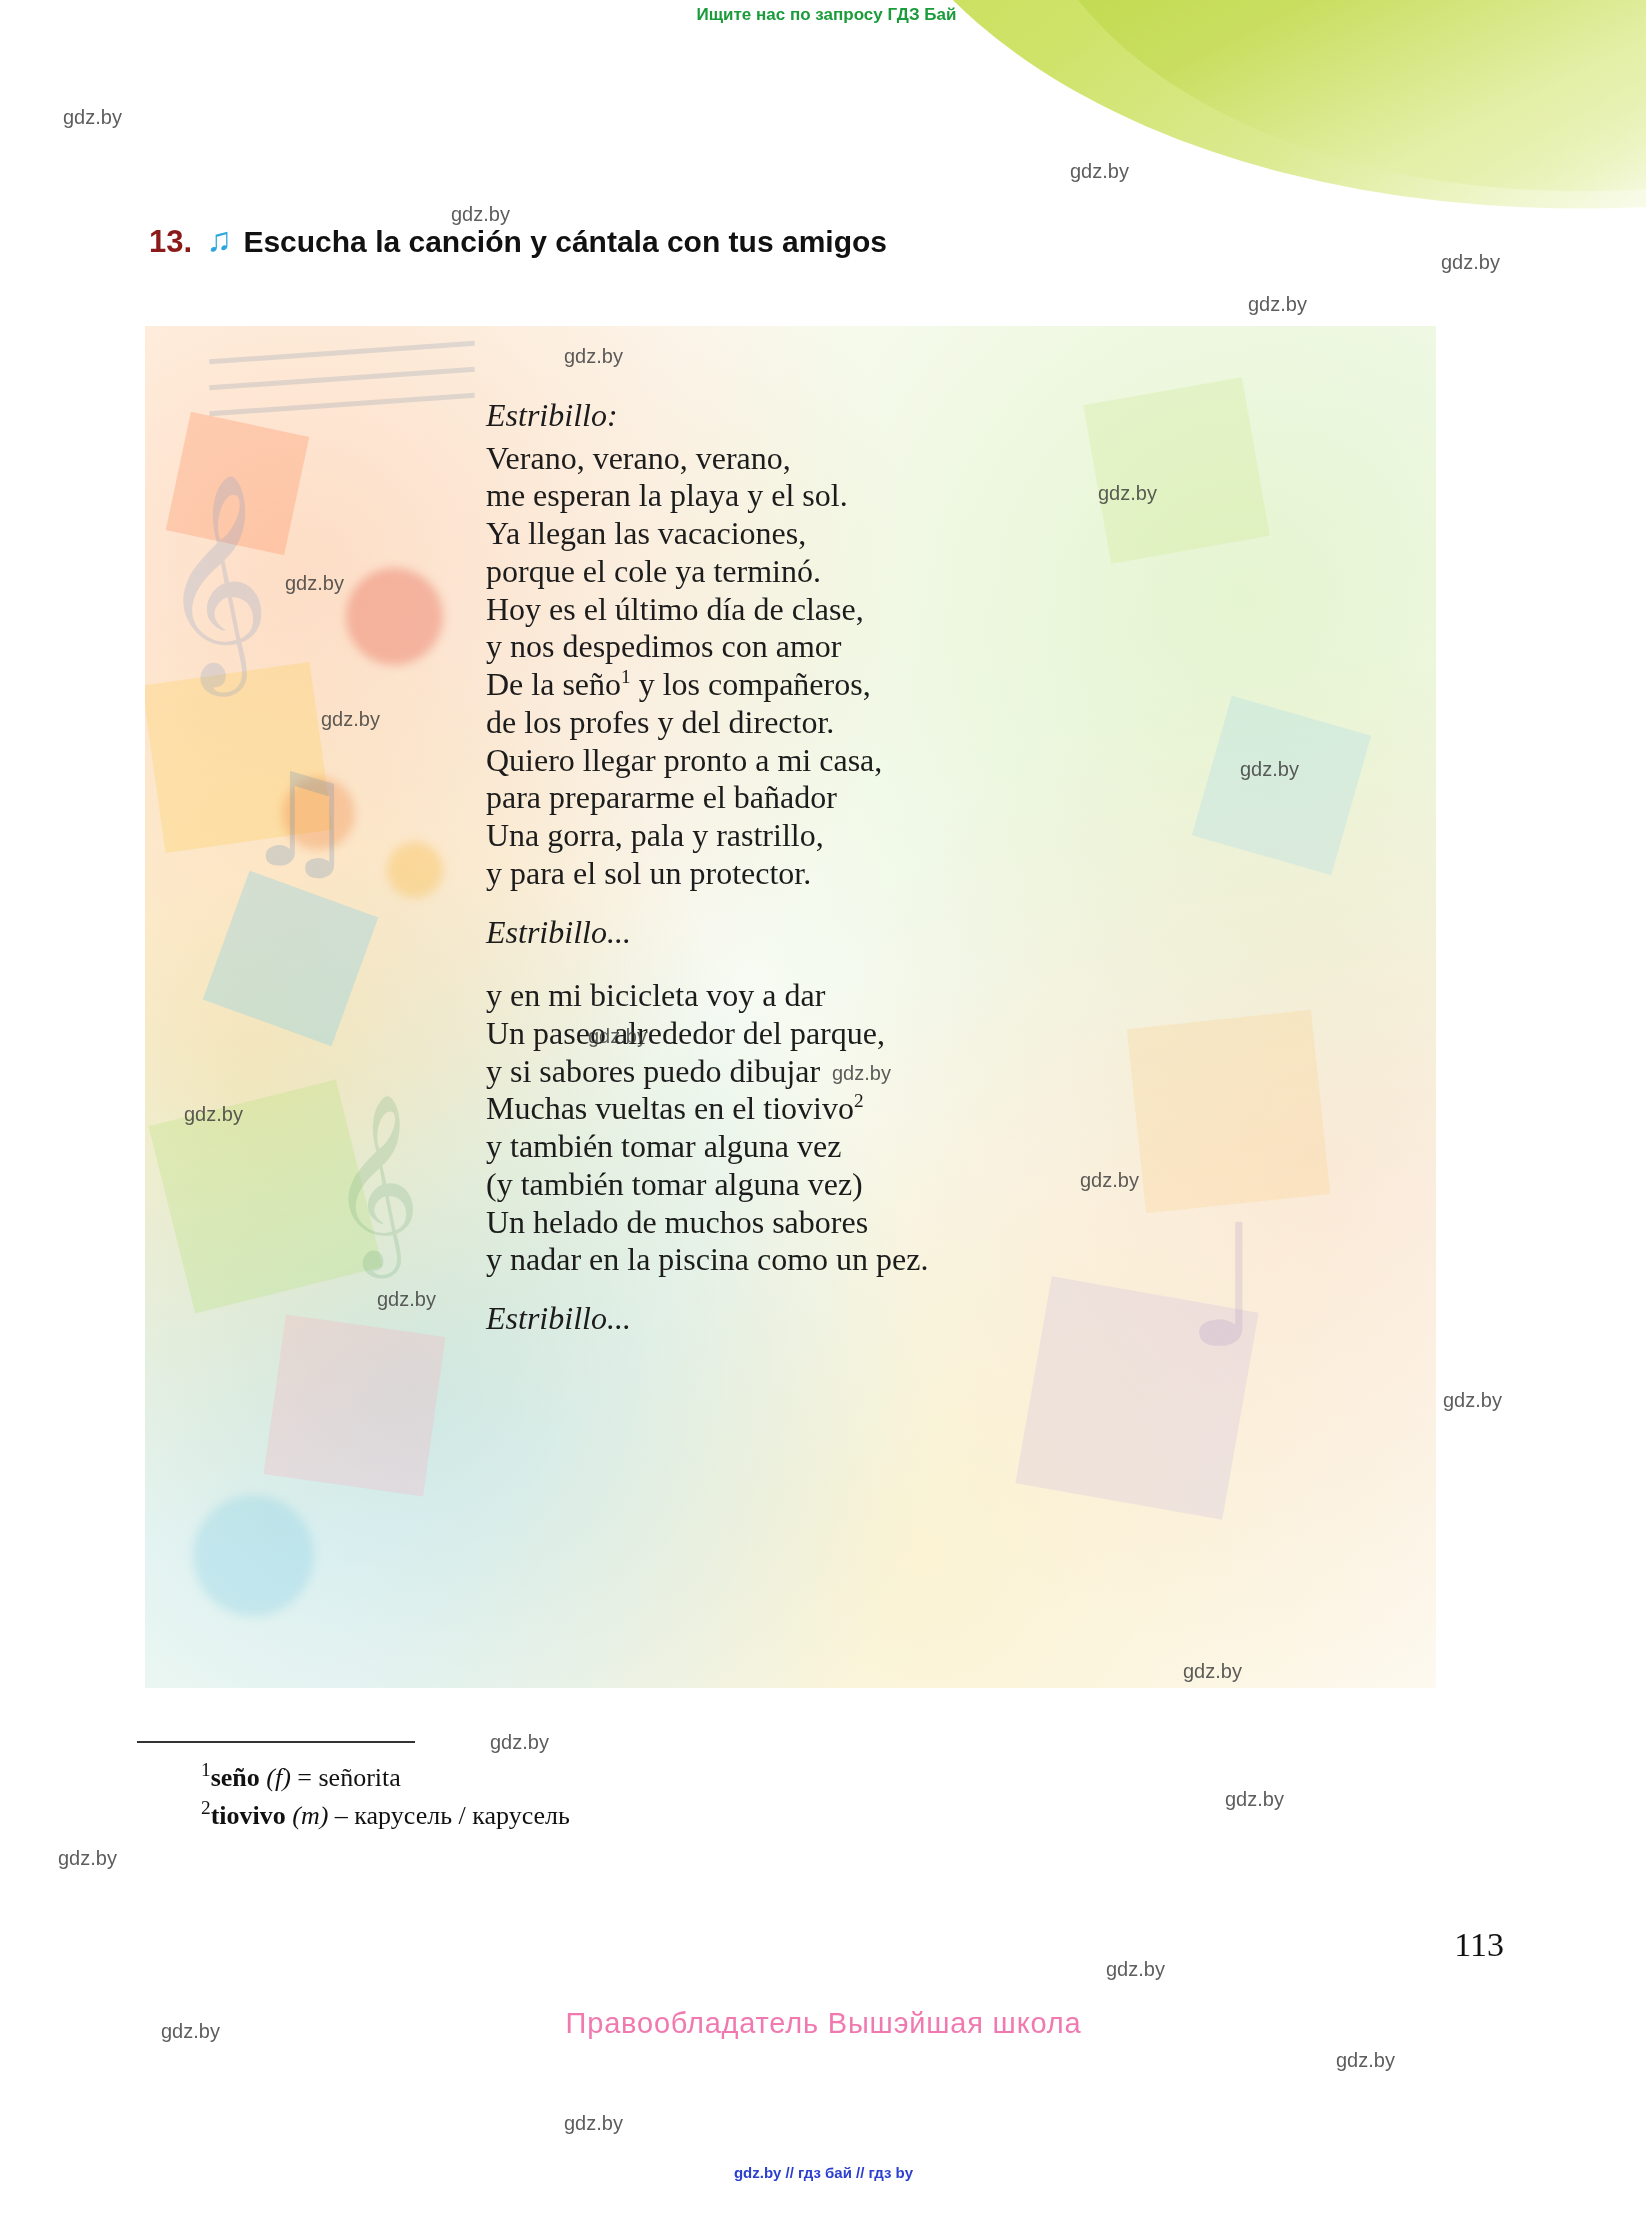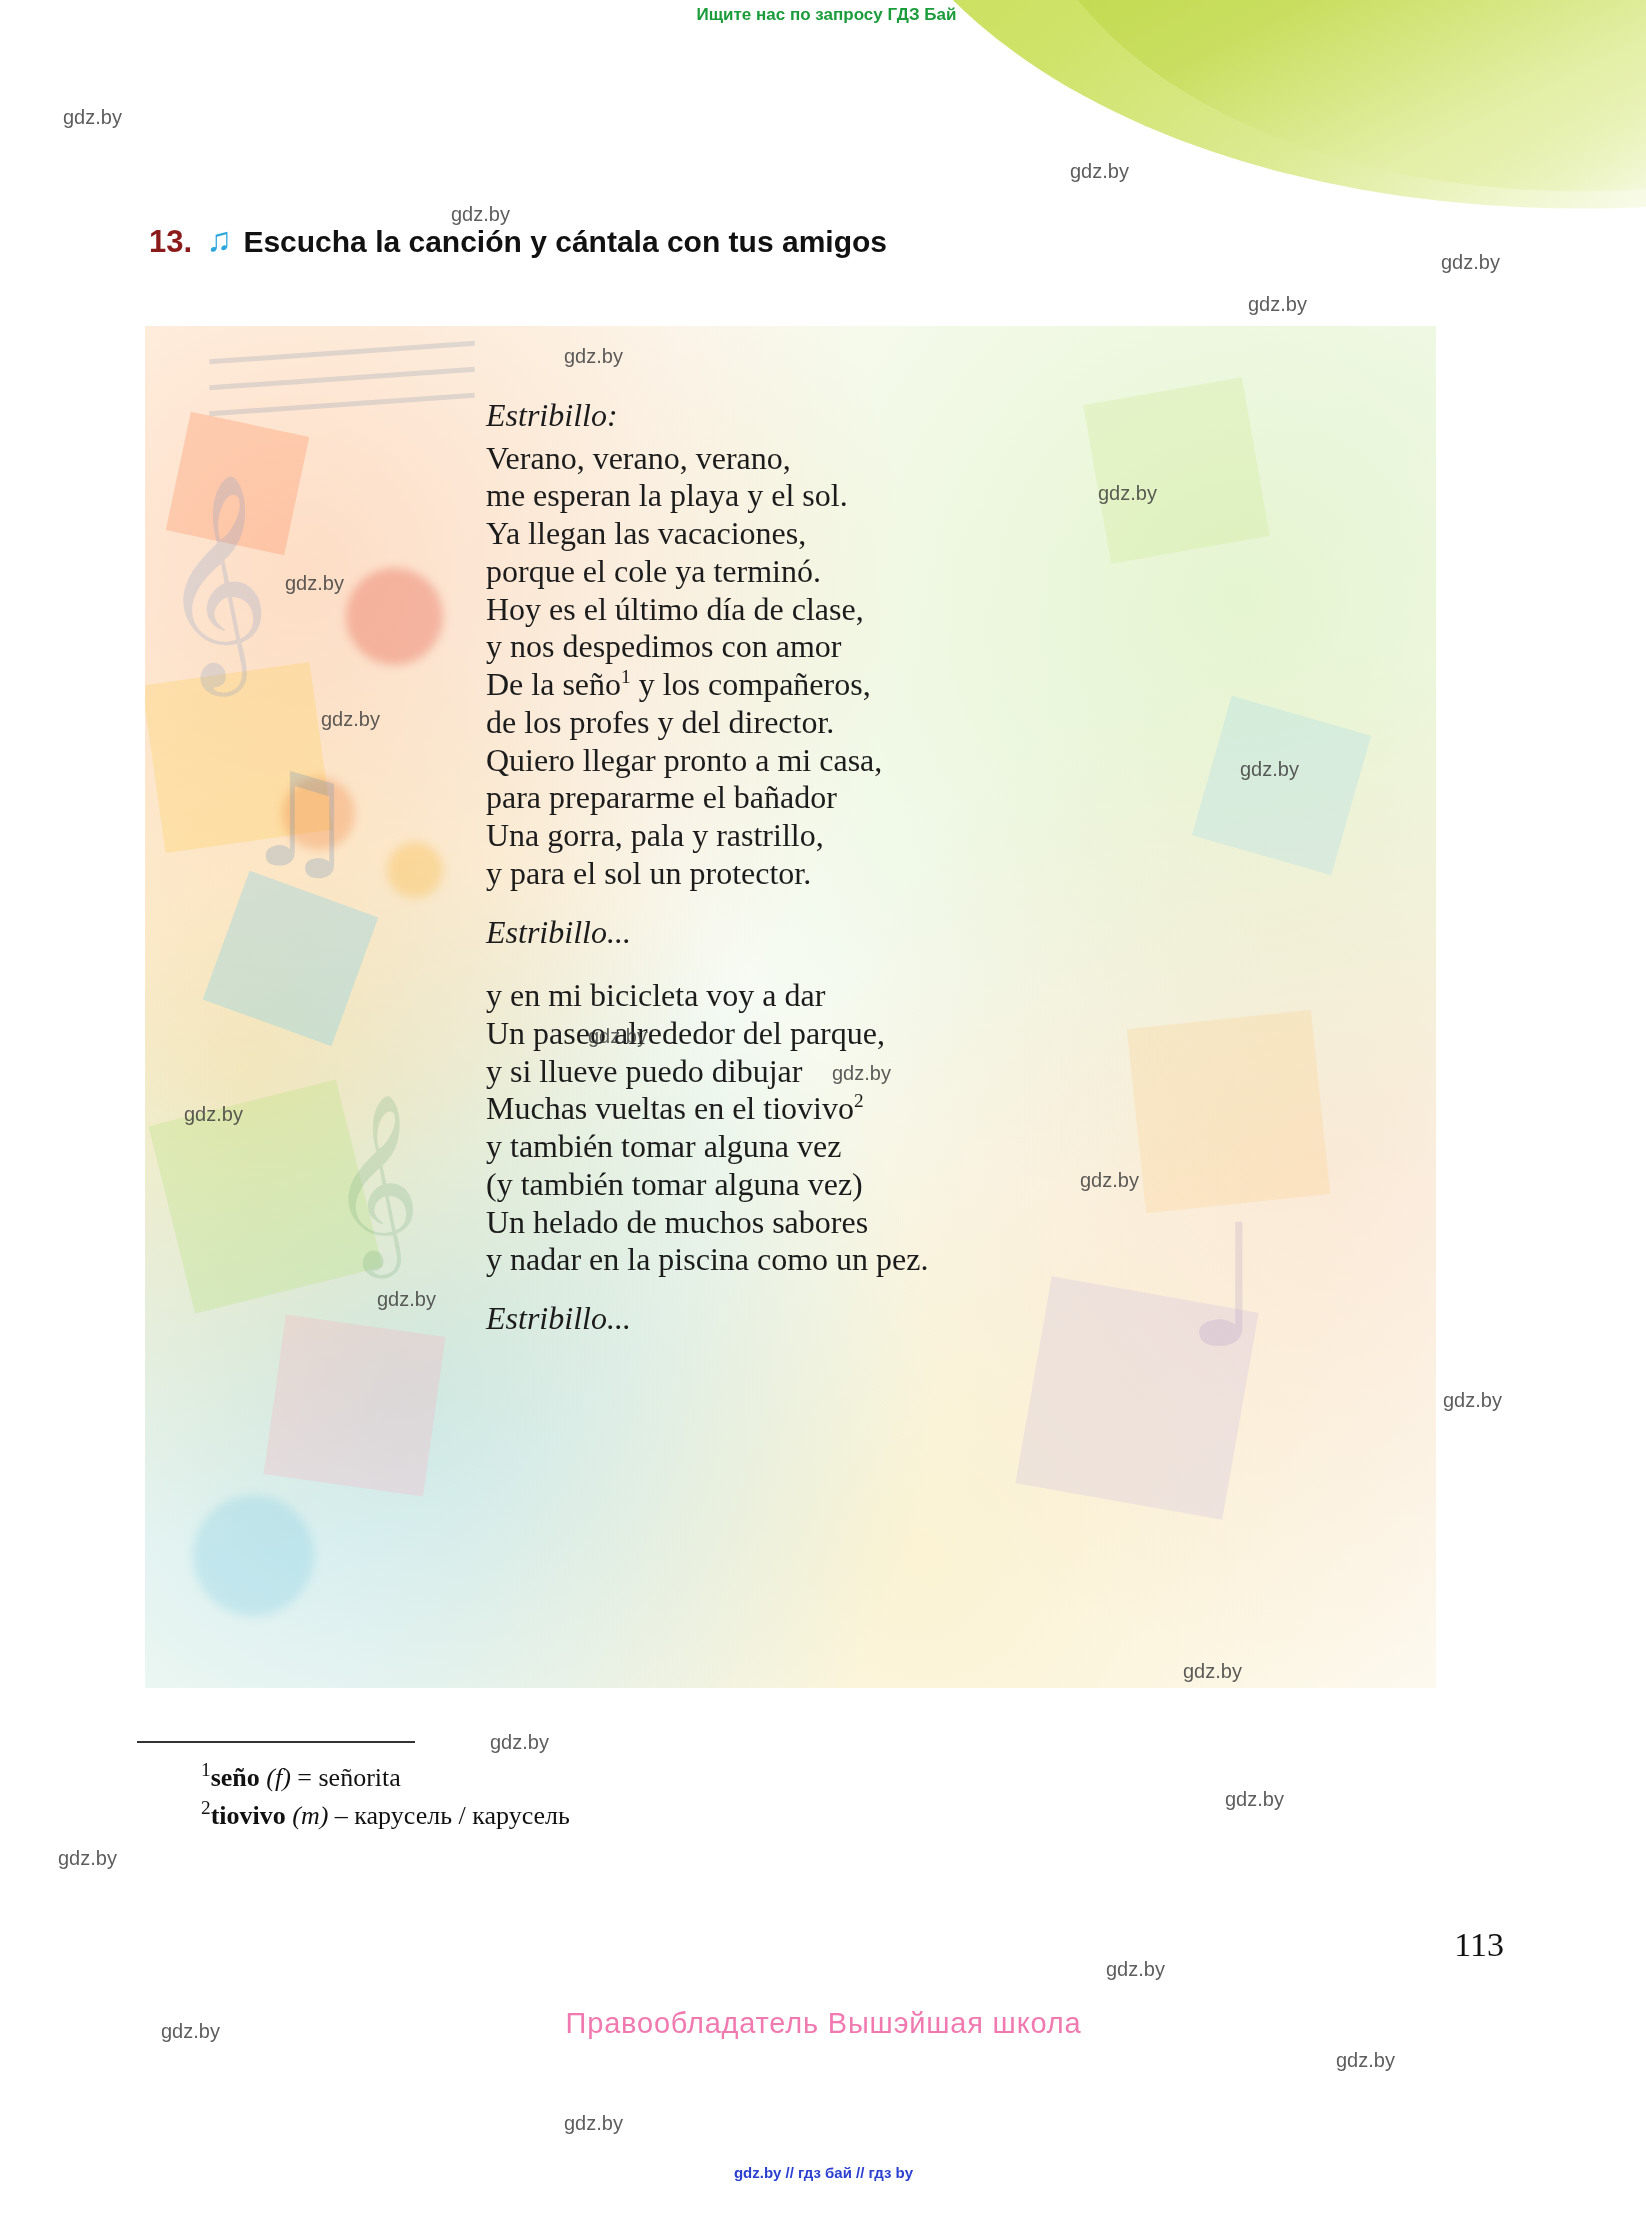--- a/index.html
+++ b/index.html
@@ -261,21 +261,21 @@
     <p class="line">de los profes y del director.</p>
     <p class="line">Quiero llegar pronto a mi casa,</p>
     <p class="line">para prepararme el bañador</p>
     <p class="line">Una gorra, pala y rastrillo,</p>
     <p class="line">y para el sol un protector.</p>
     <div class="gap"></div>
     <p class="refrain">Estribillo...</p>
     <div class="gap"></div>
     <p class="line">y en mi bicicleta voy a dar</p>
     <p class="line">Un paseo alrededor del parque,</p>
-    <p class="line">y si llueve puedo dibujar</p>
+    <p class="line">y si sabores puedo dibujar</p>
     <p class="line"><span>Muchas vueltas en el tiovivo</span><sup>2</sup></p>
     <p class="line">y también tomar alguna vez</p>
     <p class="line">(y también tomar alguna vez)</p>
     <p class="line">Un helado de muchos sabores</p>
     <p class="line">y nadar en la piscina como un pez.</p>
     <div class="gap"></div>
     <p class="refrain">Estribillo...</p>
   </div>
 </div>
 

